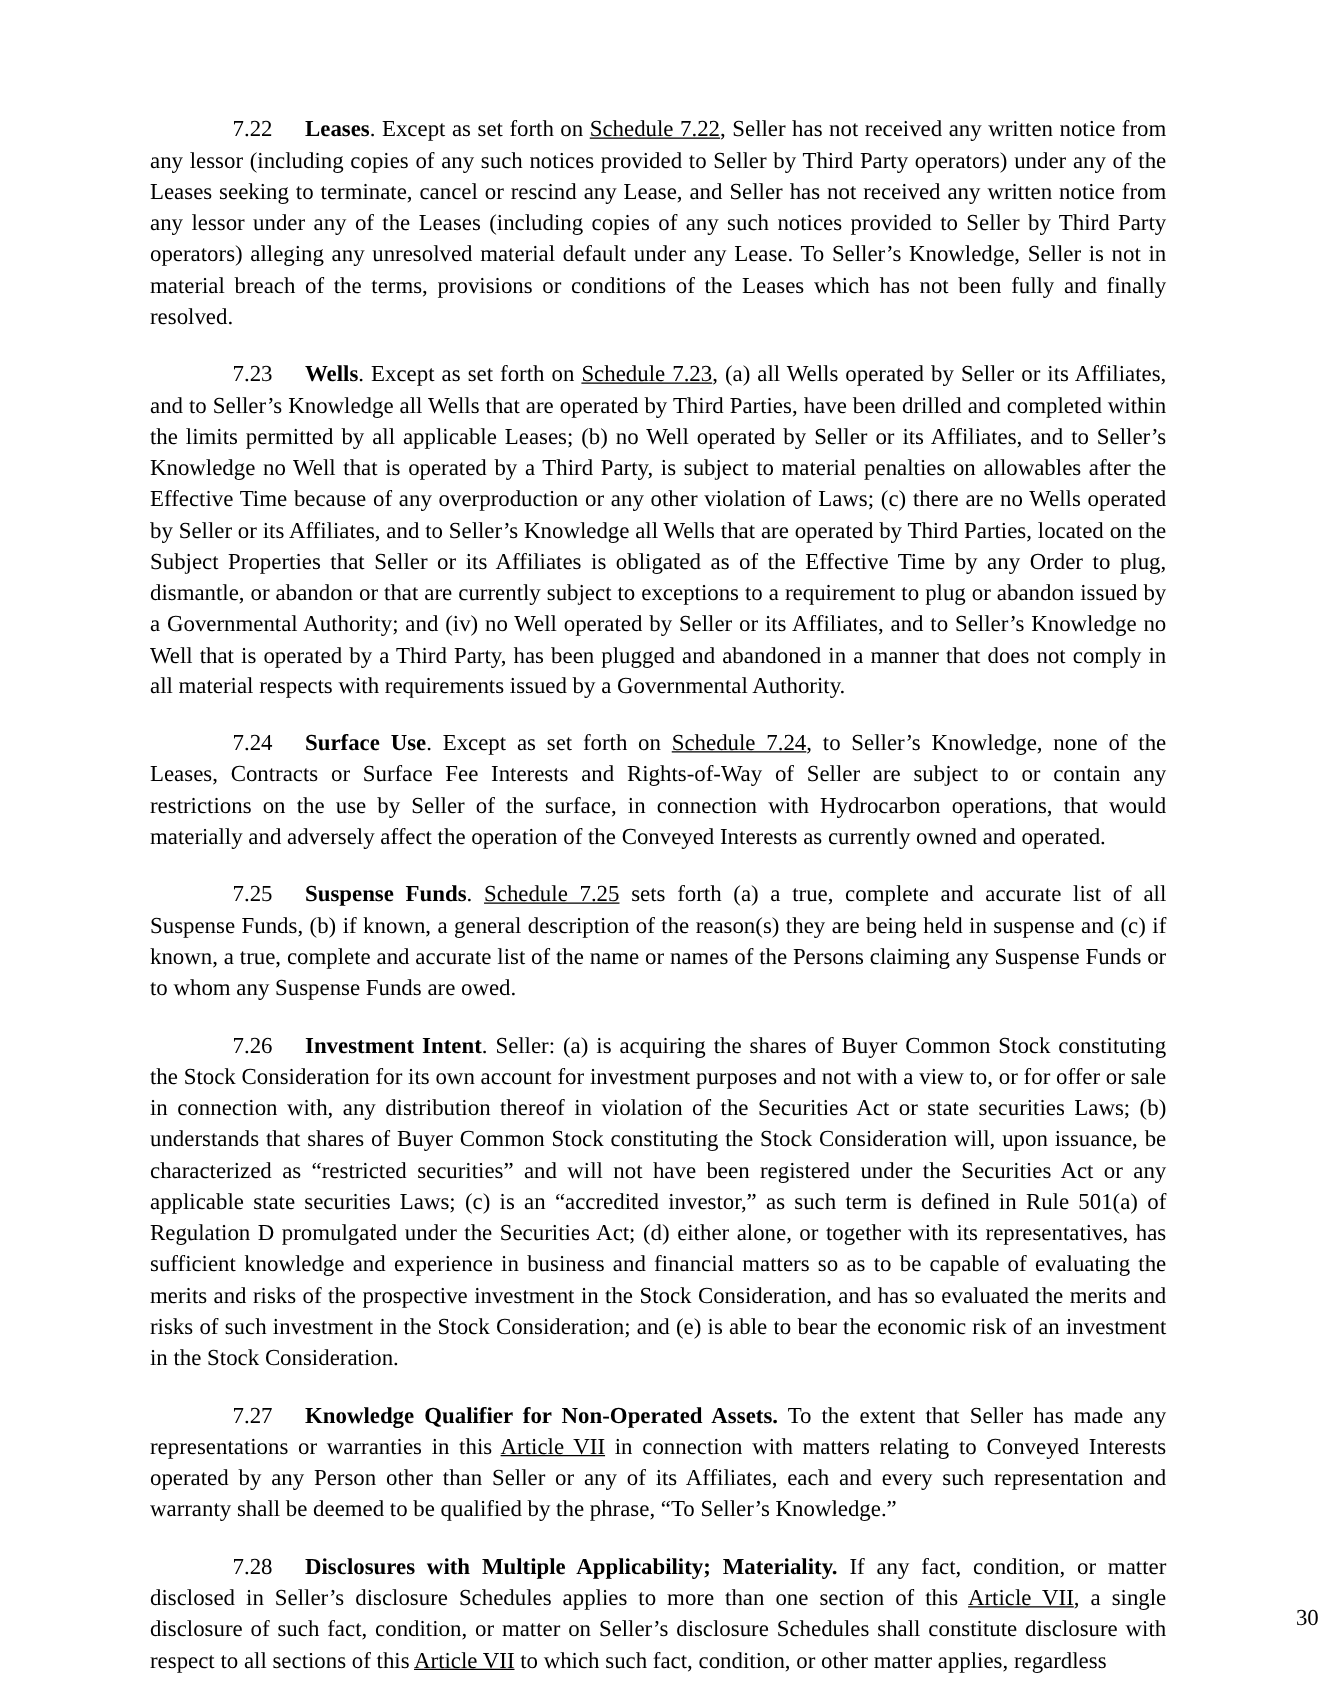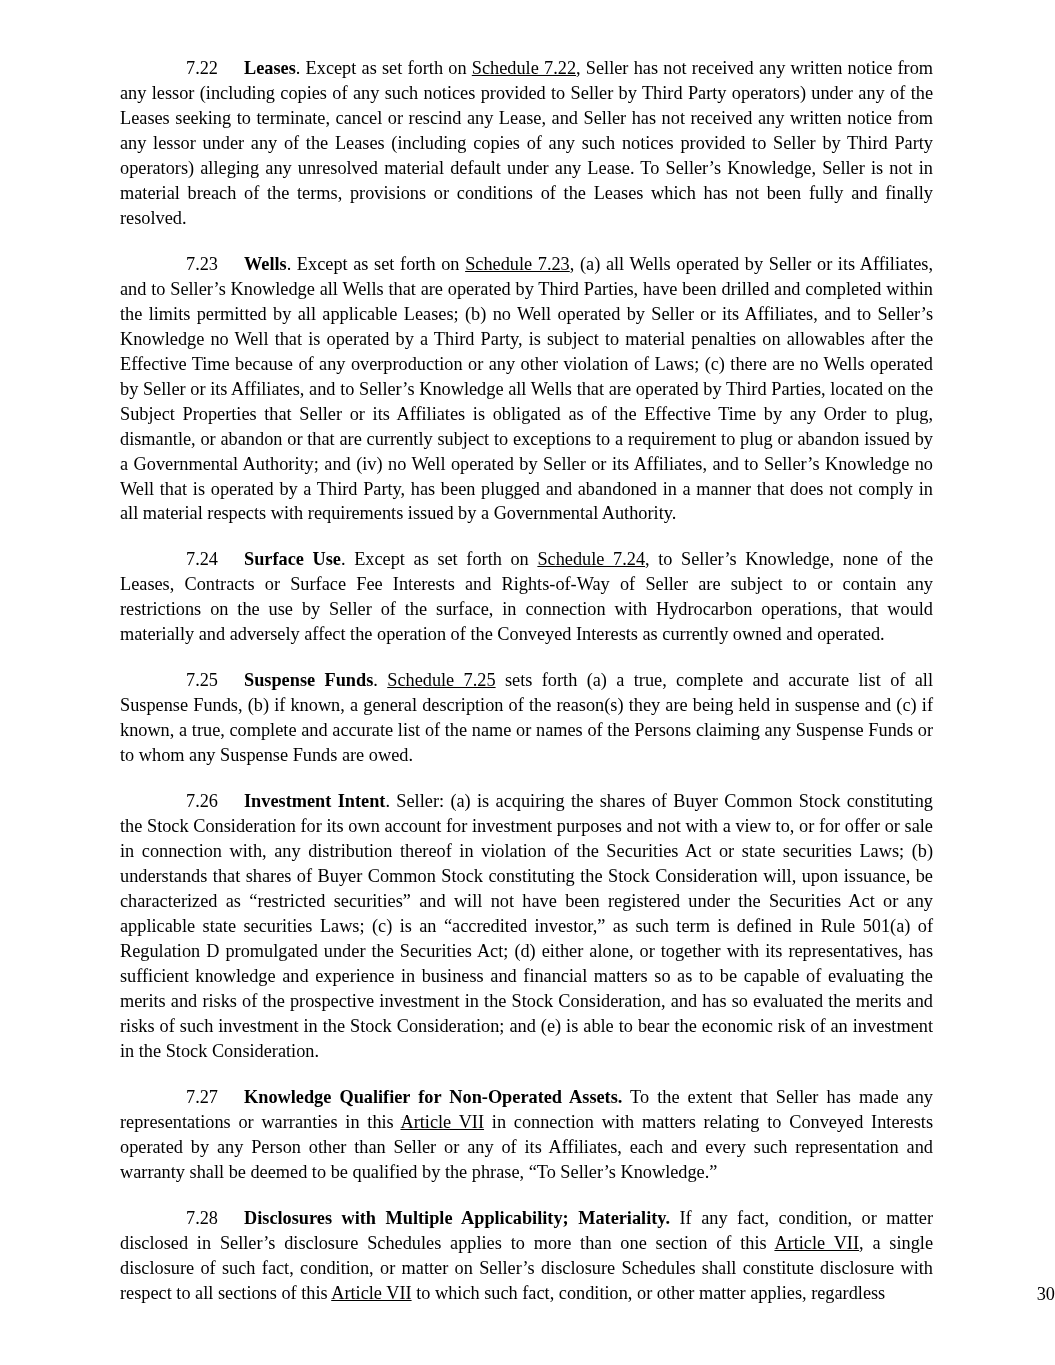--- a/index.html
+++ b/index.html
@@ -11,21 +11,21 @@
     font-family: "Liberation Serif", "DejaVu Serif", serif;
     color: #000000;
   }
   .page {
     position: relative;
     width: 1055px;
     height: 1365px;
     margin: 0 auto;
     background: #ffffff;
     box-sizing: border-box;
-    padding: 56px 122px 0 120px;
+    padding: 91px 122px 0 120px;
   }
   .body-text {
     font-size: 18.3px;
     line-height: 1.365;
     text-align: justify;
   }
   .para {
     margin: 0 0 21px 0;
     text-indent: 66px;
     text-align: justify;

